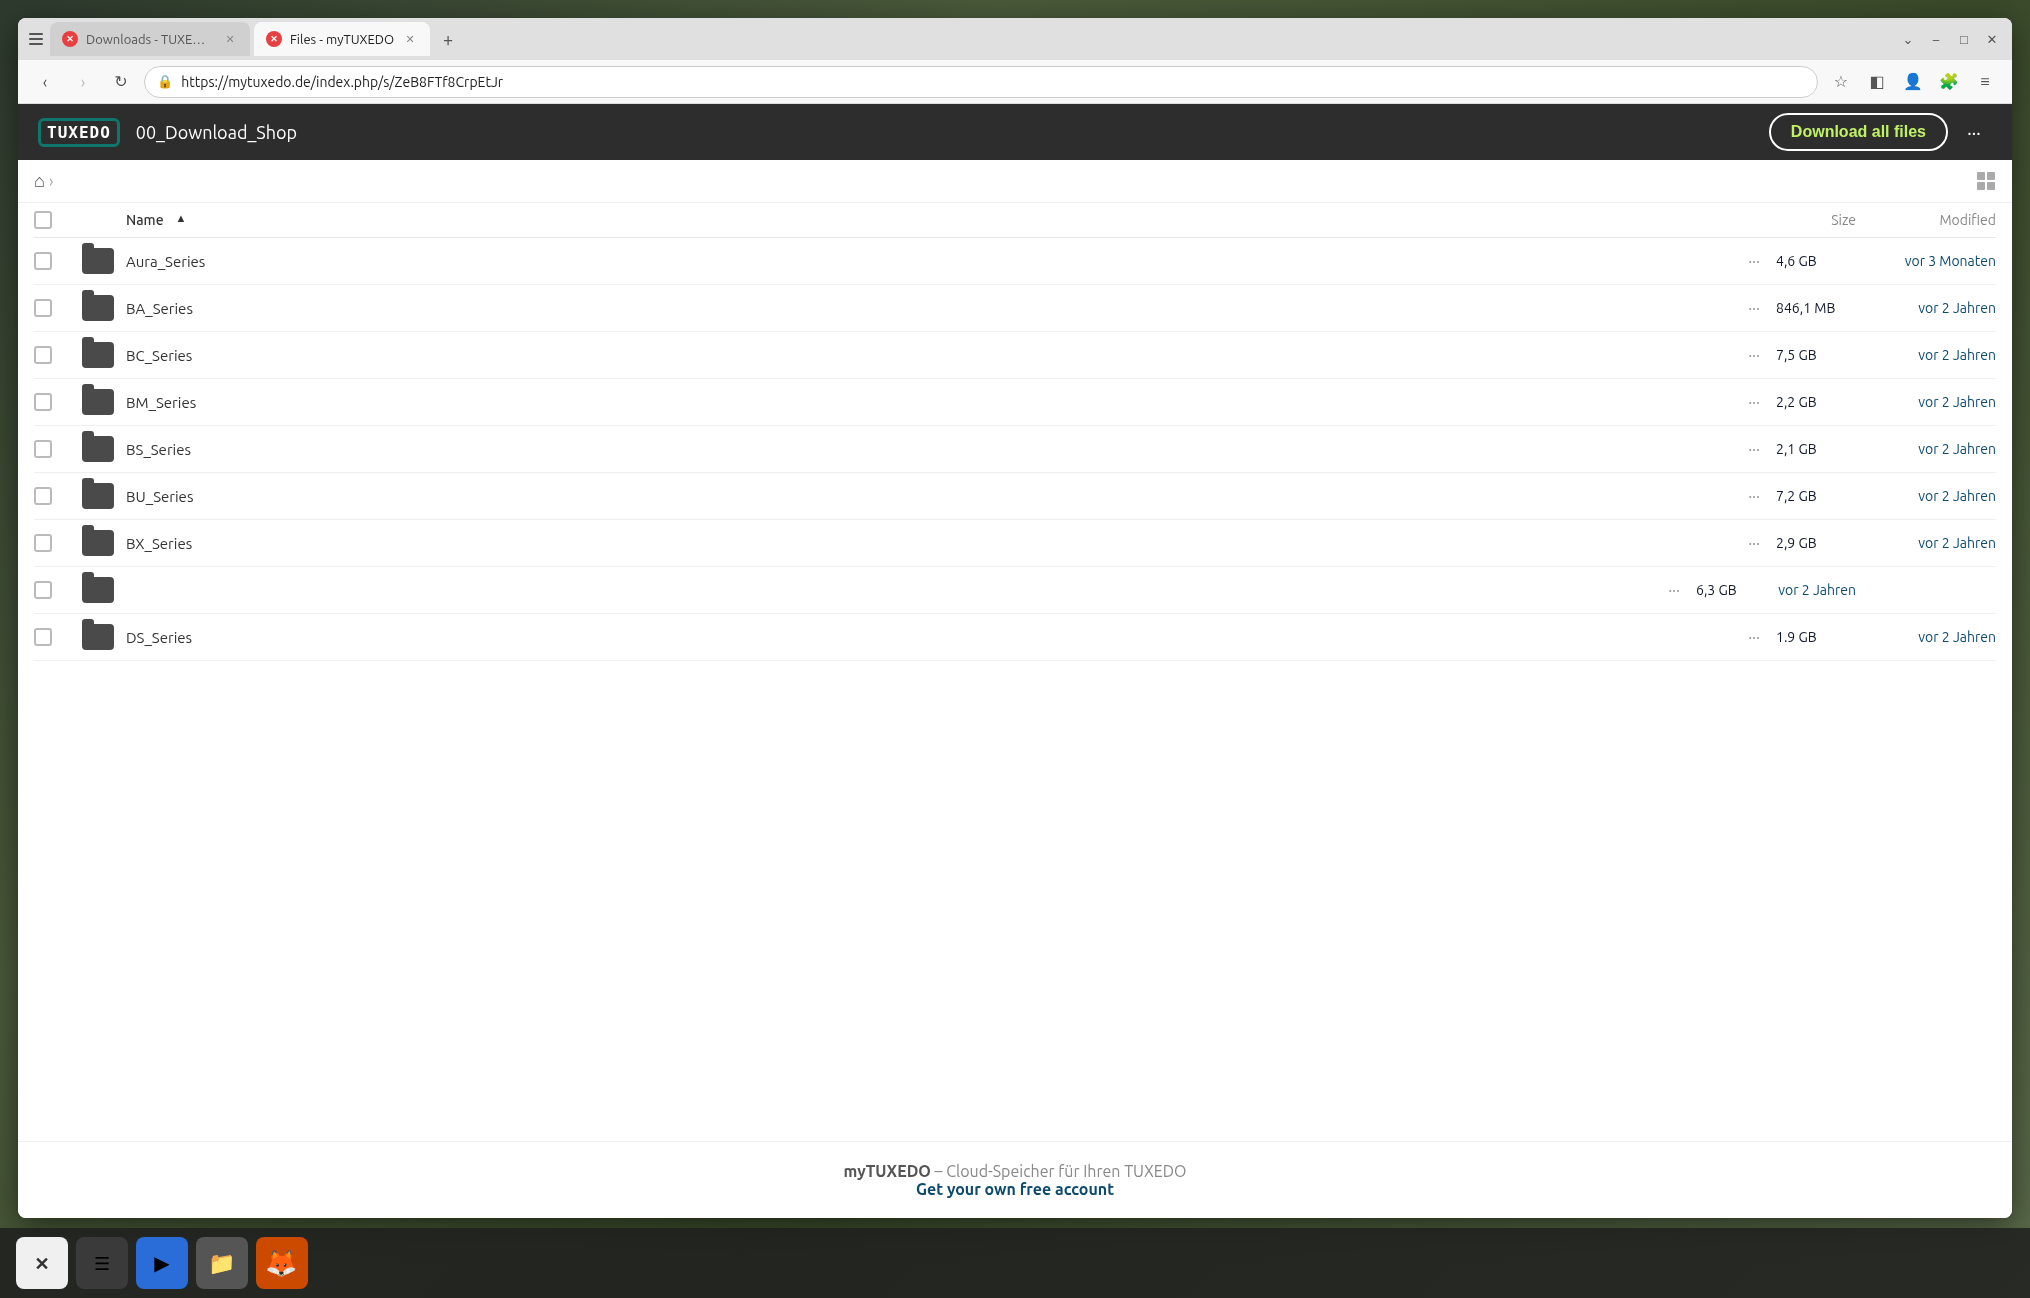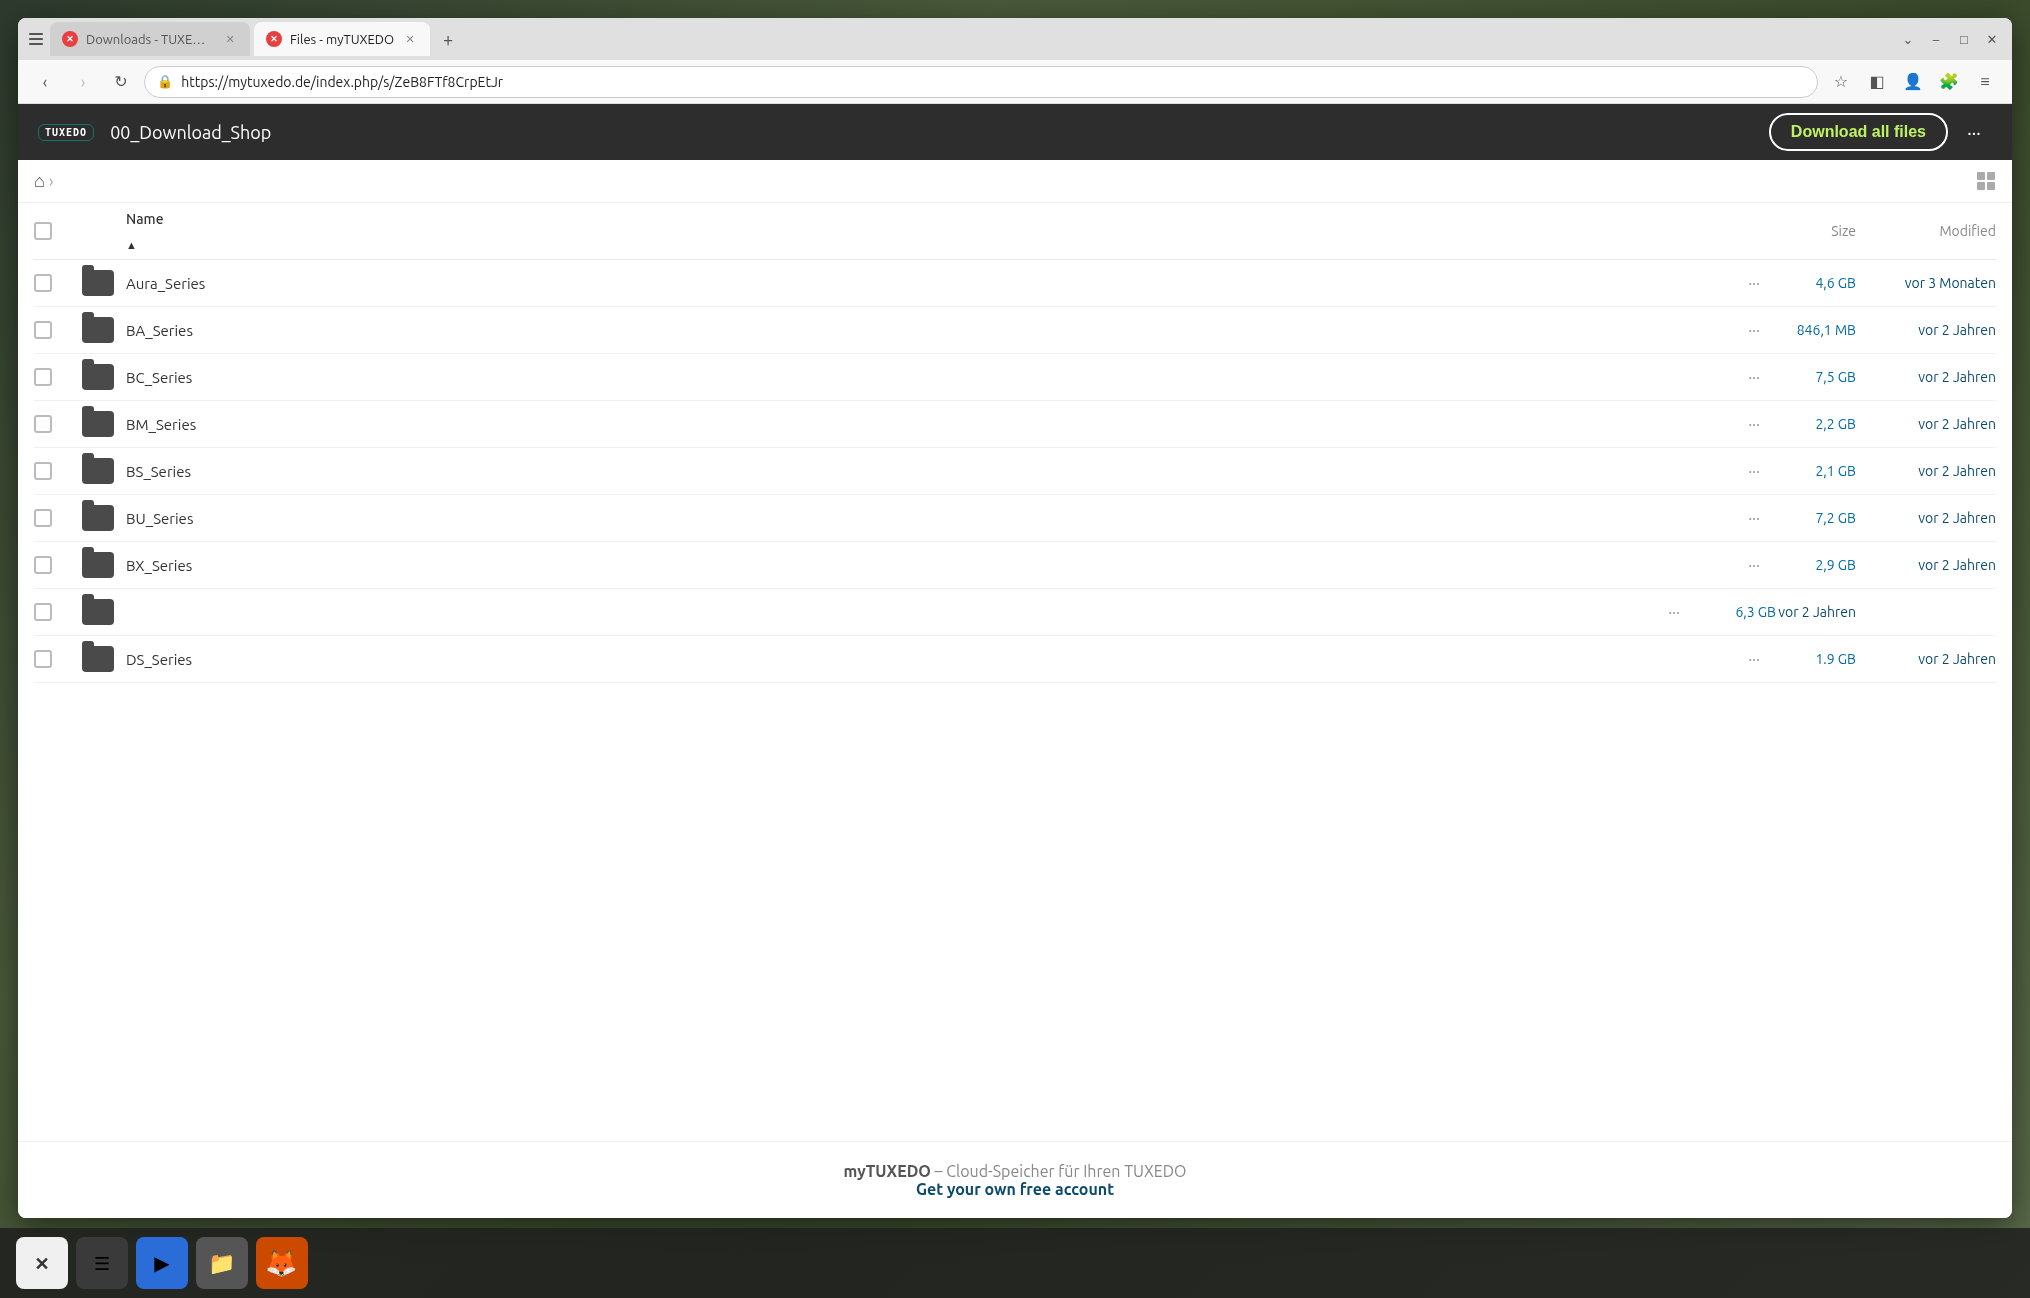--- a/index.html
+++ b/index.html
@@ -204,26 +204,26 @@
     .app-header {
       background: #2d2d2d;
       display: flex;
       align-items: center;
       height: 56px;
       padding: 0 20px;
       color: white;
     }
 
     .tuxedo-logo {
-      font-size: 10px;
+      font-size: 16px;
       font-weight: 700;
       color: white;
       letter-spacing: 1px;
       margin-right: 16px;
-      border: 1px solid #0f766e;
+      border: 3px solid #0f766e;
       padding: 2px 6px;
       border-radius: 6px;
       font-family: monospace;
     }
 
     .folder-name {
       font-size: 18px;
       color: white;
       font-weight: 400;
     }
@@ -314,21 +314,20 @@
       font-size: 14px;
     }
 
     .col-sort {
       display: flex;
       align-items: flex-start;
       gap: 12px;
       cursor: pointer;
       color: #333;
       font-weight: 500;
-      flex-direction: column;
     }
 
     .sort-arrow {
       font-size: 11px;
     }
 
     .file-row {
       display: grid;
       grid-template-columns: 36px 56px 1fr 80px 80px 140px;
       align-items: center;
@@ -380,22 +379,22 @@
     .more-icon {
       color: #999;
       font-size: 16px;
       cursor: pointer;
       padding: 4px 8px;
       border-radius: 4px;
     }
 
     .file-size {
       font-size: 14px;
-      color: #0369a1;
-      text-align: right;
+      color: #0f172a;
+      text-align: left;
     }
 
     .file-modified {
       font-size: 14px;
       color: #0c4a6e;
       text-align: right;
     }
 
     
     .file-footer {

